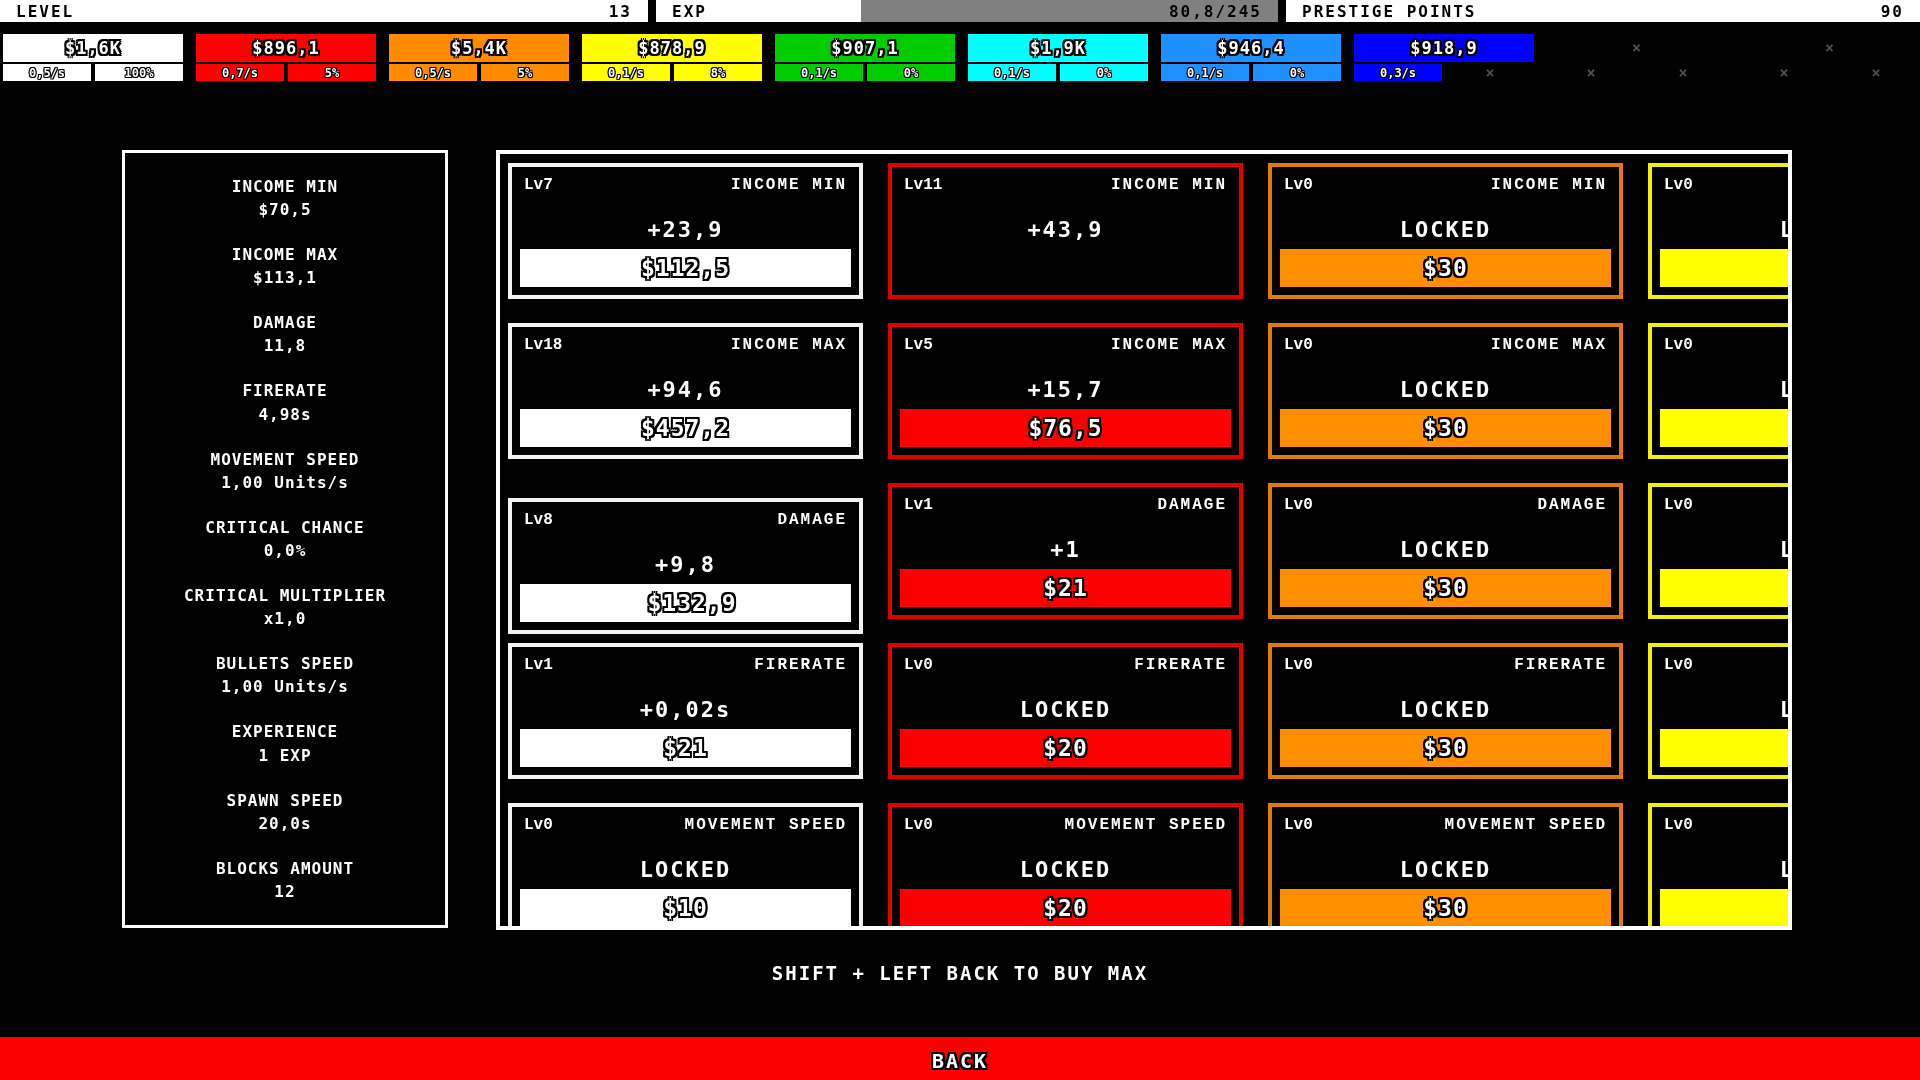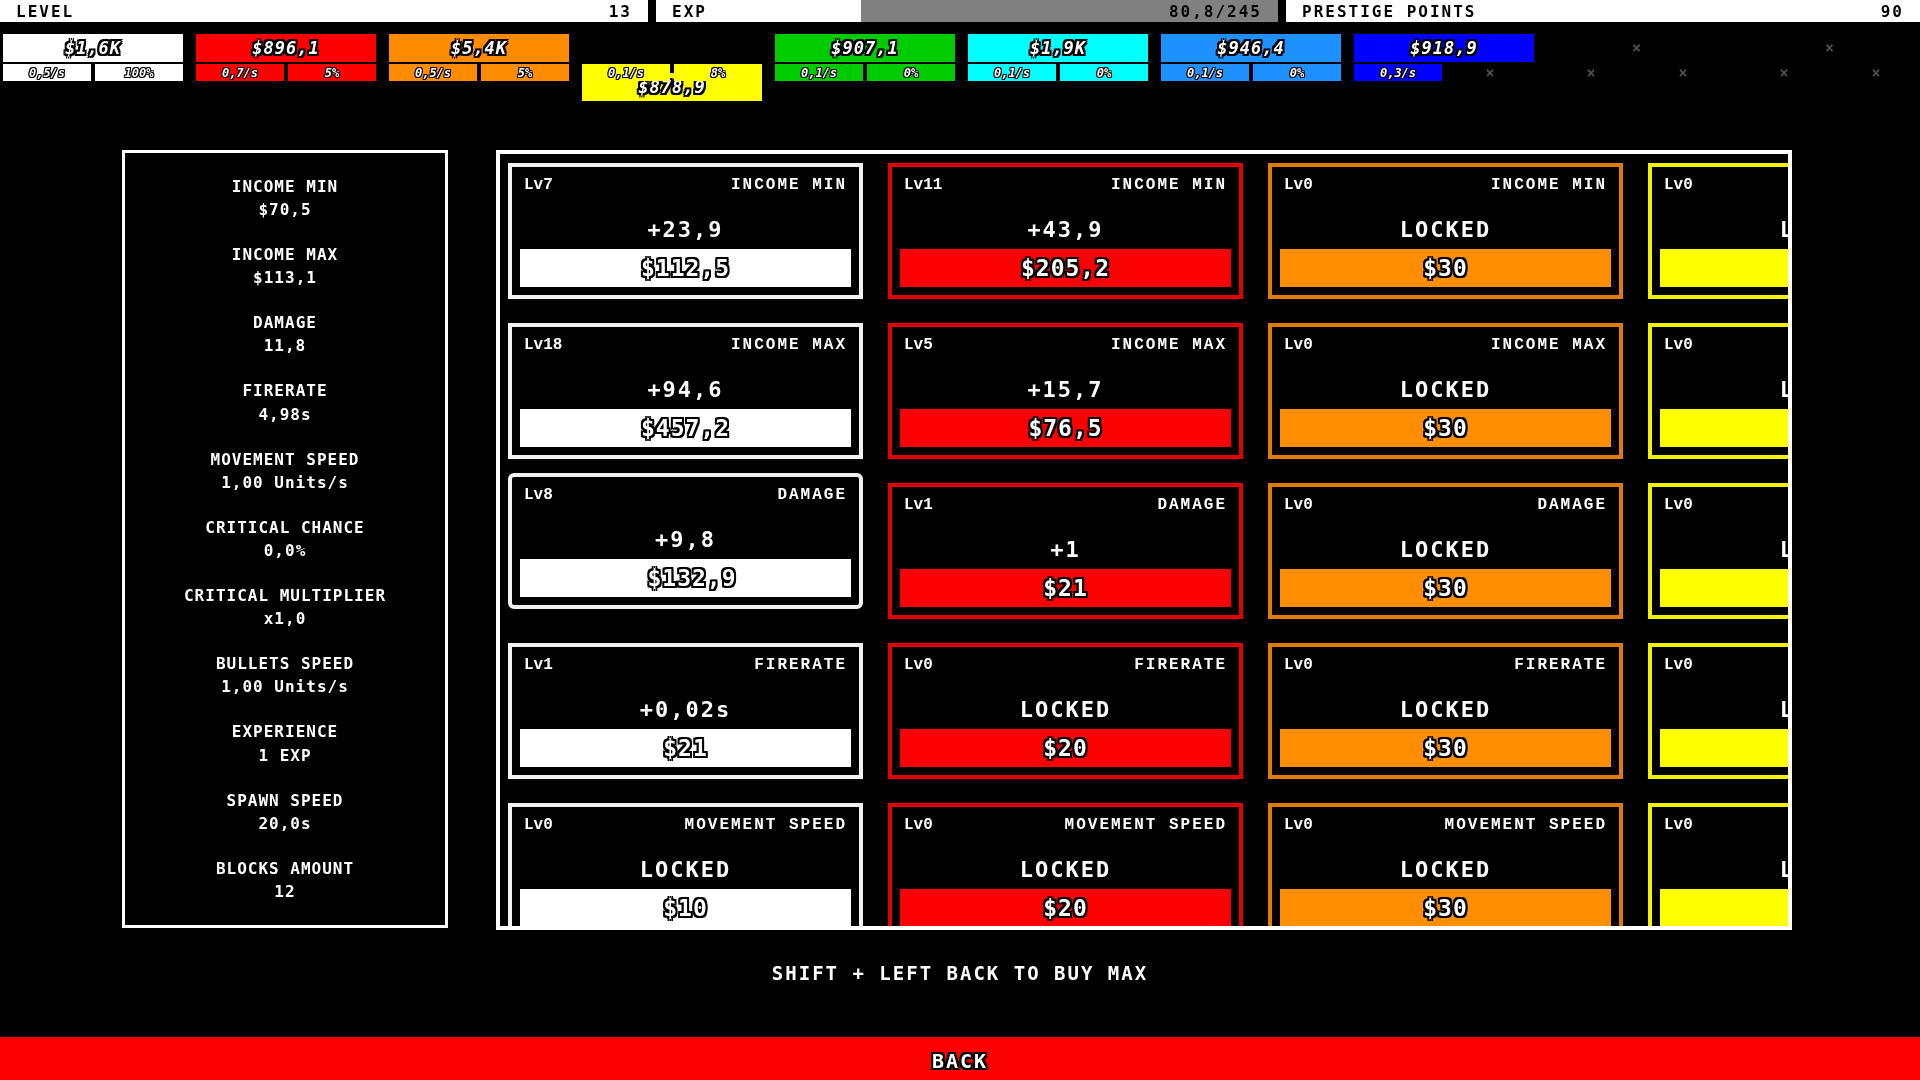--- a/index.html
+++ b/index.html
@@ -18,21 +18,21 @@
     display:flex;justify-content:space-between;align-items:center;
     font-size:16px;letter-spacing:2px;padding:0 16px;box-sizing:border-box;
   }
   #tb-level{left:0;width:648px;}
   #tb-exp{left:656px;width:622px;padding:0;}
   #tb-prestige{left:1286px;width:634px;}
   .exp-remaining{position:absolute;top:0;bottom:0;right:0;background:#808080;}
   .exp-text{position:relative;z-index:2;display:flex;justify-content:space-between;width:100%;padding:0 16px;box-sizing:border-box;}
 
   
-  #chips{position:absolute;top:34px;left:0;width:1920px;height:31px;font-style:italic;}
+  #chips{position:absolute;top:34px;left:0;width:1920px;height:31px;}
   .chip-slot{position:absolute;top:0;width:180px;height:47px;}
   .chip{height:28px;display:flex;align-items:center;justify-content:center;font-size:17px;letter-spacing:1px;}
   .chip-sub-row{position:absolute;top:30px;left:0;width:180px;height:17px;display:flex;gap:4px;}
   .sub-cell{flex:1;display:flex;align-items:center;justify-content:center;font-size:12px;}
   .x-mark{color:#4f4f4f;font-size:15px;text-shadow:none;}
 
   
   #stats{
     position:absolute;left:122px;top:150px;width:326px;height:778px;
     border:3px solid #fff;background:#000;box-sizing:border-box;
@@ -97,21 +97,21 @@
       </div>
     </div>
     <div class="chip-slot" style="left: 389px;">
       <div class="chip outline" style="background: rgb(255, 140, 0);">$5,4K</div>
       <div class="chip-sub-row">
         <div class="sub-cell outline-sm" style="background: rgb(255, 140, 0);">0,5/s</div>
         <div class="sub-cell outline-sm" style="background: rgb(255, 140, 0);">5%</div>
       </div>
     </div>
     <div class="chip-slot" style="left: 582px;">
-      <div class="chip outline" style="background: rgb(255, 255, 0); margin-top: 39px;">$878,9</div>
+      <div class="chip outline" style="background: rgb(255, 255, 0);">$878,9</div>
       <div class="chip-sub-row">
         <div class="sub-cell outline-sm" style="background: rgb(255, 255, 0);">0,1/s</div>
         <div class="sub-cell outline-sm" style="background: rgb(255, 255, 0);">8%</div>
       </div>
     </div>
     <div class="chip-slot" style="left: 775px;">
       <div class="chip outline" style="background: rgb(0, 204, 0);">$907,1</div>
       <div class="chip-sub-row">
         <div class="sub-cell outline-sm" style="background: rgb(0, 204, 0);">0,1/s</div>
         <div class="sub-cell outline-sm" style="background: rgb(0, 204, 0);">0%</div>
@@ -223,21 +223,20 @@
       </div>
       <div class="card-mid outline">+23,9</div>
       <div class="card-price outline" style="background: rgb(255, 255, 255);">$112,5</div>
     </div>
     <div class="card" style="left: 388px; top: 9px; border-color: rgb(224, 0, 0);">
       <div class="card-top">
         <span>Lv11</span>
         <span class="card-name">INCOME MIN</span>
       </div>
       <div class="card-mid outline">+43,9</div>
-      <div class="card-price outline" style="background: rgb(251, 0, 0);">$205,2</div>
     </div>
     <div class="card" style="left: 768px; top: 9px; border-color: rgb(224, 124, 0);">
       <div class="card-top">
         <span>Lv0</span>
         <span class="card-name">INCOME MIN</span>
       </div>
       <div class="card-mid outline">LOCKED</div>
       <div class="card-price outline" style="background: rgb(255, 142, 0);">$30</div>
     </div>
     <div class="card" style="left: 1148px; top: 9px; border-color: rgb(242, 242, 0);">
@@ -273,21 +272,21 @@
       <div class="card-price outline" style="background: rgb(255, 142, 0);">$30</div>
     </div>
     <div class="card" style="left: 1148px; top: 169px; border-color: rgb(242, 242, 0);">
       <div class="card-top">
         <span>Lv0</span>
         <span class="card-name"></span>
       </div>
       <div class="card-mid outline">LOCKED</div>
       <div class="card-price outline" style="background: rgb(255, 255, 0);"></div>
     </div>
-    <div class="card" style="left: 8px; top: 319px; border-color: rgb(242, 242, 242); border-radius: 6px;">
+    <div class="card" style="left: 8px; top: 344px; border-color: rgb(242, 242, 242);">
       <div class="card-top">
         <span>Lv8</span>
         <span class="card-name">DAMAGE</span>
       </div>
       <div class="card-mid outline">+9,8</div>
       <div class="card-price outline" style="background: rgb(255, 255, 255); padding-left: 13px;">$132,9</div>
     </div>
     <div class="card" style="left: 388px; top: 329px; border-color: rgb(224, 0, 0);">
       <div class="card-top">
         <span>Lv1</span>

